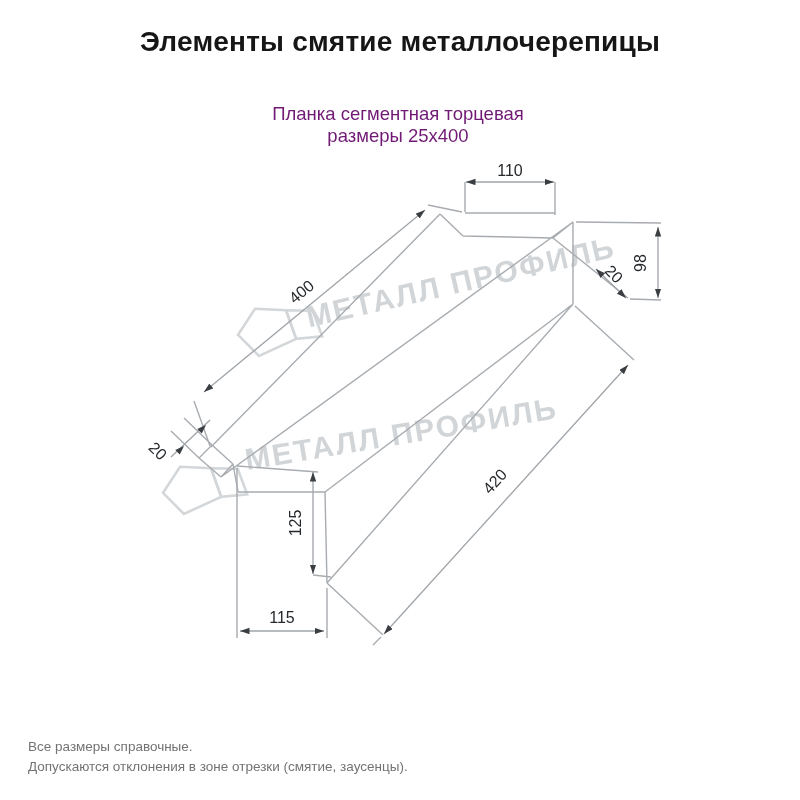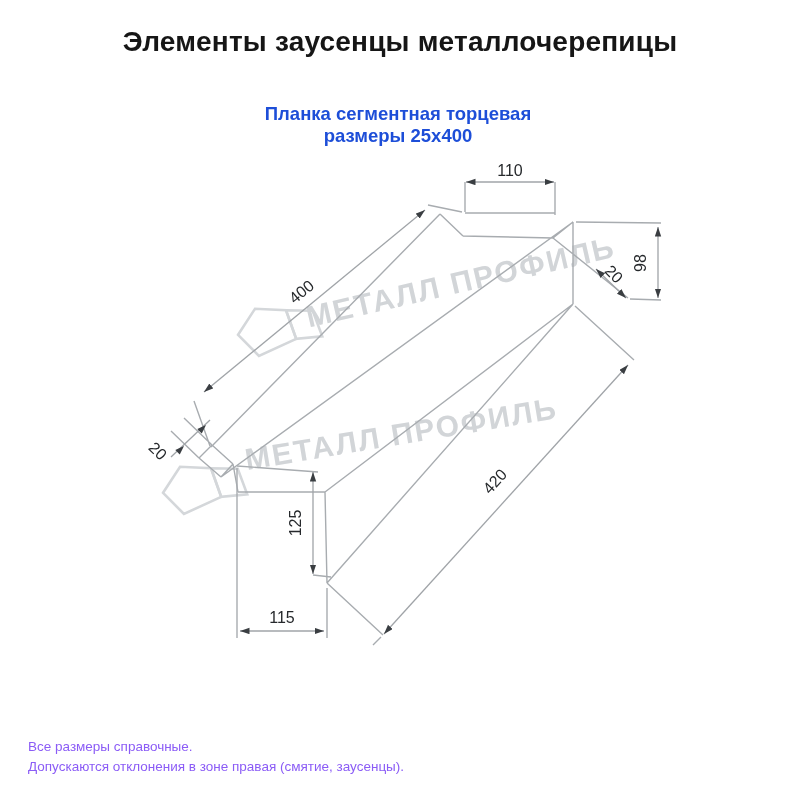--- a/index.html
+++ b/index.html
@@ -8,42 +8,42 @@
     font-family:"Liberation Sans","DejaVu Sans",sans-serif;
     overflow:hidden;
   }
   .page-title{
     position:absolute;top:26px;left:0;width:800px;margin:0;
     text-align:center;font-size:28px;font-weight:bold;color:#161616;
     letter-spacing:0.2px;
   }
   .subtitle{
     position:absolute;top:103px;left:0;width:796px;
-    text-align:center;font-size:18.5px;font-weight:bold;color:#1d4ed8;
+    text-align:center;font-size:18.5px;font-weight:normal;color:#701a75;
     line-height:22px;
   }
   .drawing-svg{position:absolute;left:0;top:0;}
   .footer{
     position:absolute;left:28px;top:737px;width:700px;
-    font-size:13.5px;color:#8b5cf6;line-height:20px;
+    font-size:13.5px;color:#737373;line-height:20px;
   }
   
   .edge,.ext{fill:none;stroke:#a8acb0;stroke-width:1.4px;}
   .dimline{stroke:#a0a4a8;stroke-width:1.3px;fill:none;}
   .dimtext{font-family:"Liberation Sans","DejaVu Sans",sans-serif;
            font-size:16px;fill:#26292c;}
   .wm-text{font-family:"Liberation Sans","DejaVu Sans",sans-serif;
            font-size:30px;font-weight:bold;fill:#d2d5d8;letter-spacing:2px;}
   .wm-logo{fill:none;stroke:#d4d7da;stroke-width:2.6px;}
   .arrowpoly{fill:#3a3e42;}
 </style>
 </head>
 <body>
 
-<h1 class="page-title">Элементы заусенцы металлочерепицы</h1>
+<h1 class="page-title">Элементы смятие металлочерепицы</h1>
 
 <div class="subtitle">
   <div>Планка сегментная торцевая</div>
   <div>размеры 25х400</div>
 </div>
 
 <svg class="drawing-svg" width="800" height="800" viewBox="0 0 800 800" xmlns="http://www.w3.org/2000/svg">
 
   <defs>
     <marker id="arr" markerUnits="userSpaceOnUse" markerWidth="11" markerHeight="8" refX="9.5" refY="3.2" orient="auto-start-reverse">
@@ -137,14 +137,14 @@
   </g>
 
   <g>
     <line class="dimline" x1="658" y1="227" x2="658" y2="298" marker-start="url(#arr)" marker-end="url(#arrE)"></line>
     <text class="dimtext" text-anchor="middle" transform="translate(646,263) rotate(-90)">98</text>
   </g>
 </svg>
 
 <div class="footer">
   <div>Все размеры справочные.</div>
-  <div>Допускаются отклонения в зоне правая (смятие, заусенцы).</div>
+  <div>Допускаются отклонения в зоне отрезки (смятие, заусенцы).</div>
 </div>
 
 </body></html>

